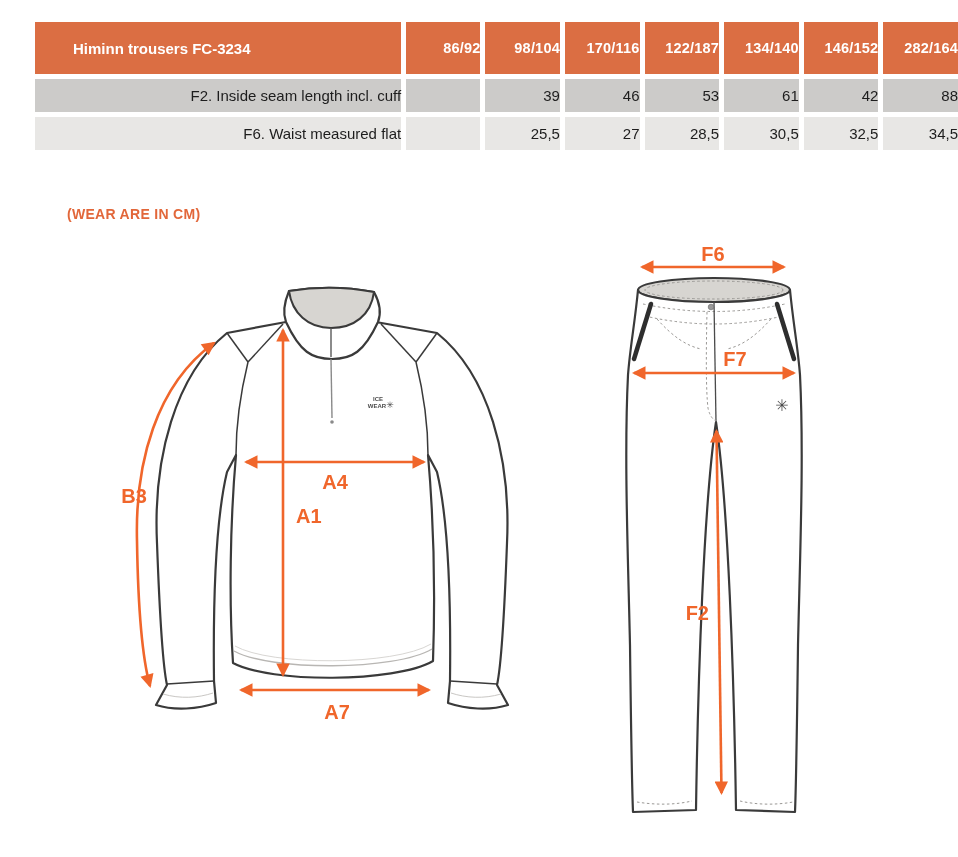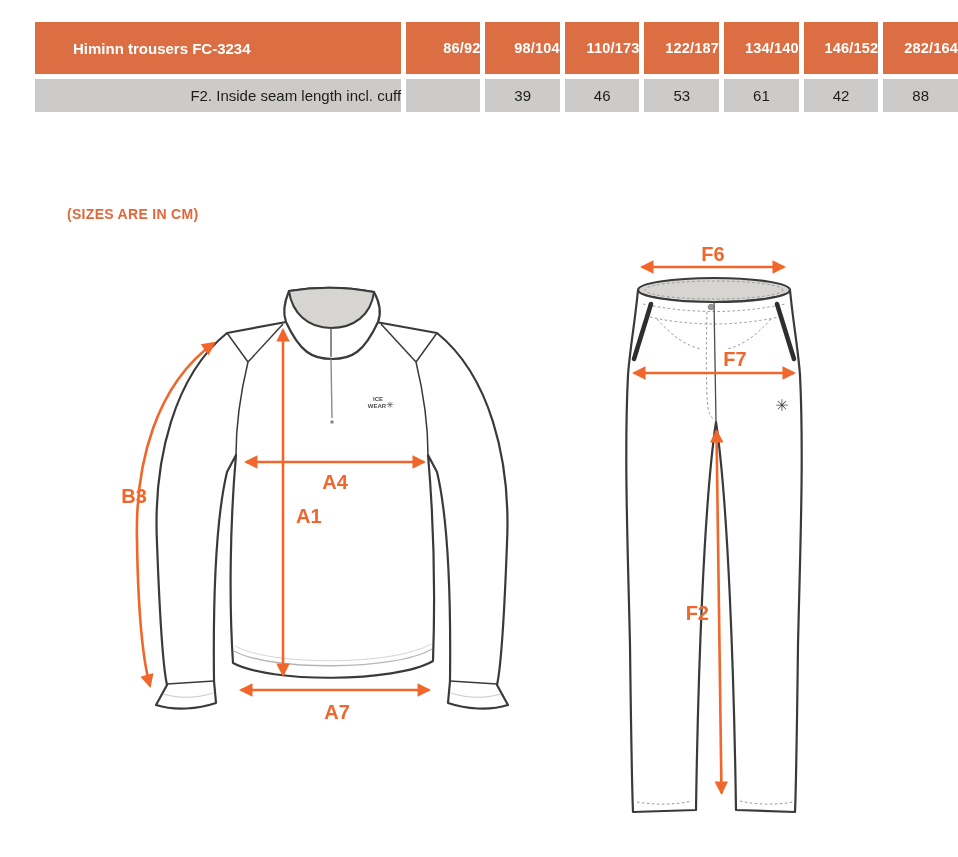--- a/index.html
+++ b/index.html
@@ -11,21 +11,21 @@
   .size-table th,.size-table td{padding:0;font-size:15px;}
   .size-table .col-label{width:333px;}
   .size-table .col-size{width:75px;}
   .size-table thead th{height:52px;background:#DB6E43;color:#ffffff;font-weight:bold;}
   .size-table thead th.title-cell{text-align:left;padding-left:38px;font-size:15px;}
   .size-table thead th.size-cell{text-align:right;font-size:14.5px;letter-spacing:.2px;}
   .size-table tbody td{height:33px;color:#1d1d1d;}
   .size-table tbody tr.dark td{background:#CCCBC9;}
   .size-table tbody tr.light td{background:#E8E7E5;}
   .size-table td.lbl{text-align:right;padding-left:38px;}
-  .size-table td.val{text-align:center;}
+  .size-table td.val{text-align:right;}
   
   .cm-note{position:absolute;left:67px;top:206px;color:#E2673A;font-size:14px;
            font-weight:600;letter-spacing:.3px;}
   
   .fig{position:absolute;}
   .fig-sweater{left:30px;top:253px;}
   .fig-trousers{left:595px;top:240px;}
   svg text.mlabel{font-family:"Liberation Sans",sans-serif;font-weight:bold;
                   font-size:20px;fill:#F0662B;}
   svg text.logo-txt{font-family:"Liberation Sans",sans-serif;fill:#4a4a4a;}
@@ -35,43 +35,53 @@
 
 <div class="page">
 
   <div class="table-wrap">
     <table class="size-table">
       <thead>
         <tr>
           <th class="col-label title-cell">Himinn trousers FC-3234</th>
           <th class="col-size size-cell">86/92</th>
           <th class="col-size size-cell">98/104</th>
-          <th class="col-size size-cell">110/173</th>
+          <th class="col-size size-cell">170/116</th>
           <th class="col-size size-cell">122/187</th>
           <th class="col-size size-cell">134/140</th>
           <th class="col-size size-cell">146/152</th>
           <th class="col-size size-cell">282/164</th>
         </tr>
       </thead>
       <tbody>
         <tr class="dark">
           <td class="lbl">F2. Inside seam length incl. cuff</td>
           <td class="val"></td>
           <td class="val">39</td>
           <td class="val">46</td>
           <td class="val">53</td>
           <td class="val">61</td>
           <td class="val">42</td>
           <td class="val">88</td>
         </tr>
+        <tr class="light">
+          <td class="lbl">F6. Waist measured flat</td>
+          <td class="val"></td>
+          <td class="val">25,5</td>
+          <td class="val">27</td>
+          <td class="val">28,5</td>
+          <td class="val">30,5</td>
+          <td class="val">32,5</td>
+          <td class="val">34,5</td>
+        </tr>
       </tbody>
     </table>
   </div>
 
-  <div class="cm-note">(SIZES ARE IN CM)</div>
+  <div class="cm-note">(WEAR ARE IN CM)</div>
 
   <svg class="fig fig-sweater" width="520" height="500" viewBox="0 0 520 500" xmlns="http://www.w3.org/2000/svg">
     <defs>
       <marker id="ahS" viewBox="0 0 10 10" refX="8.5" refY="5" markerWidth="6.5" markerHeight="5.2" orient="auto-start-reverse">
         <path d="M0,0 L10,5 L0,10 Z" fill="#F0662B"></path>
       </marker>
     </defs>
 
     <g stroke="#3A3A3A" fill="none" stroke-linejoin="round">
       <path fill="#ffffff" stroke-width="2.2" d="M256,69 L197,80

